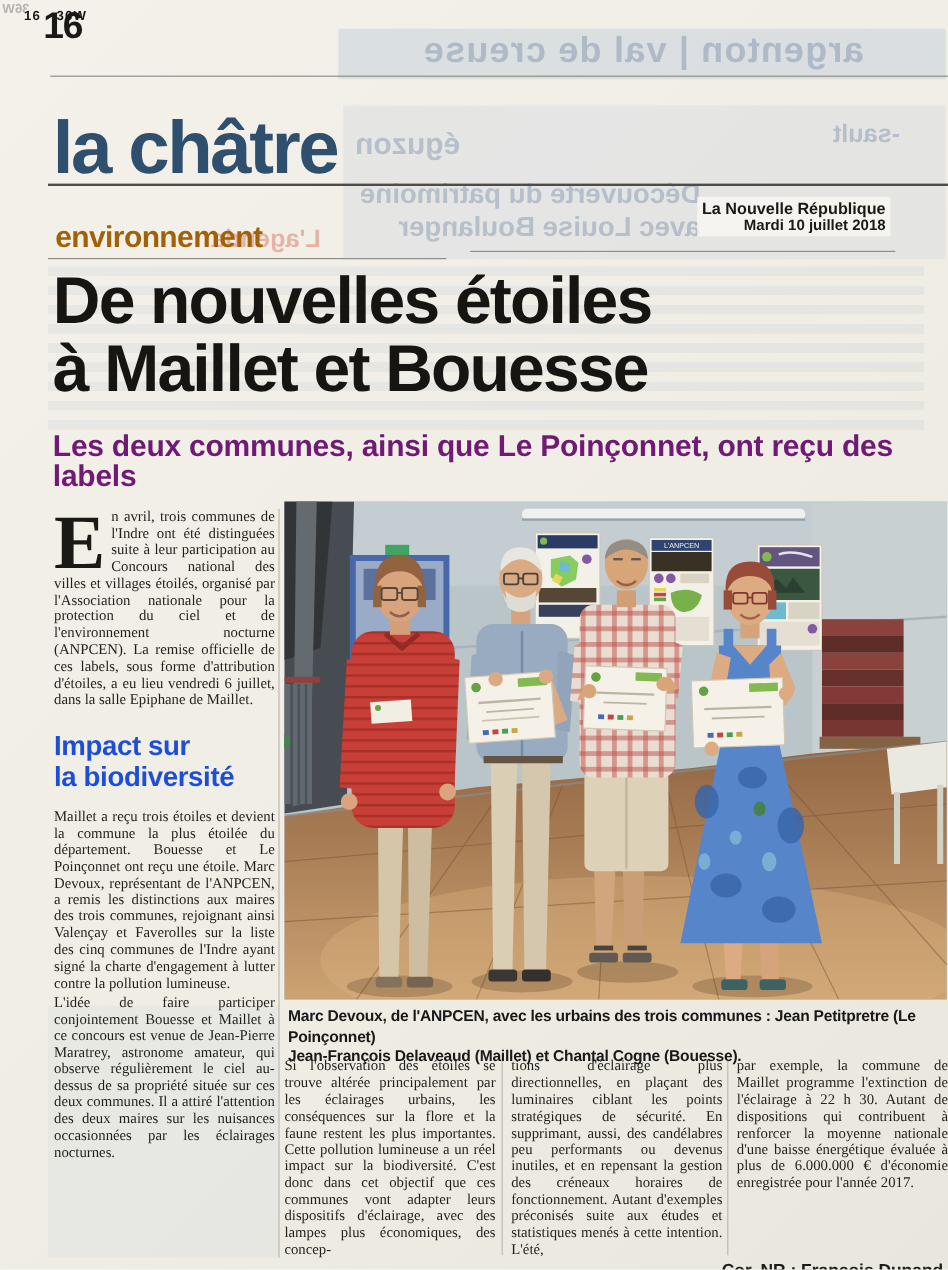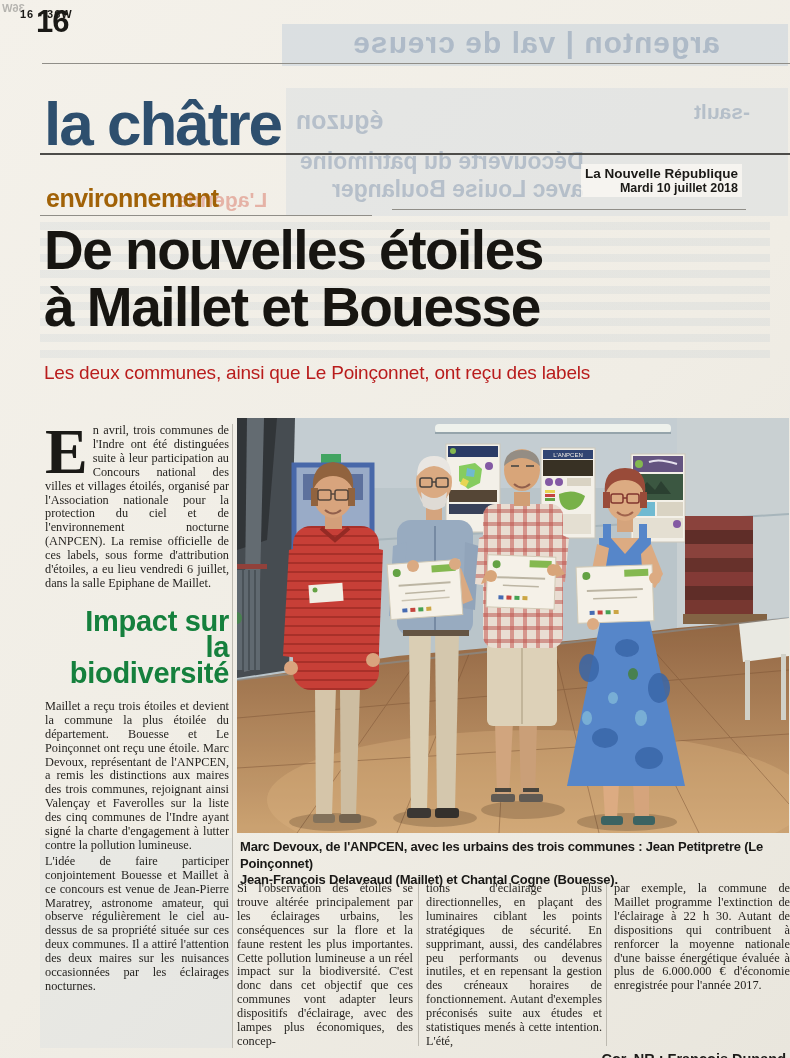--- a/index.html
+++ b/index.html
@@ -32,26 +32,26 @@
   .rule-rubric{left:40px;top:215px;width:332px;}
   .rule-date{left:392px;right:44px;top:209px;}
 
   .section-title{left:44px;top:88px;font-size:62px;font-weight:800;color:#2e4f6e;letter-spacing:-2px;}
   .rubric{left:46px;top:184px;font-size:25px;font-weight:800;color:#a16207;letter-spacing:-.5px;}
   .datebox{right:48px;top:164px;text-align:right;background:rgba(250,248,242,.8);padding:2px 4px;}
   .datebox .l1{font-size:13.5px;font-weight:bold;}
   .datebox .l2{font-size:12.5px;font-weight:bold;text-align:right;}
 
   .headline{left:44px;top:222px;font-size:55px;line-height:57px;font-weight:700;color:#171511;letter-spacing:-1.5px;}
-  .standfirst{left:44px;top:360px;font-size:19px;line-height:25px;font-weight:normal;color:#b91c1c;letter-spacing:-.2px;}
+  .standfirst{left:44px;top:360px;font-size:25px;line-height:25px;font-weight:bold;color:#701a75;letter-spacing:-.2px;}
 
   .body-serif{font-family:"Liberation Serif",serif;font-size:12.3px;line-height:13.9px;text-align:justify;color:#211f1c;}
   .leftcol{left:45px;top:424px;width:184px;}
   .dropcap{float:left;font-family:"Liberation Serif",serif;font-size:64px;line-height:52px;font-weight:bold;padding:2px 5px 0 0;color:#1a1916;}
-  .crosshead{font-family:"Liberation Sans",sans-serif;font-size:29px;line-height:26px;font-weight:bold;text-align:right;color:#15803d;margin:17px 0 14px 0;letter-spacing:-.3px;}
+  .crosshead{font-family:"Liberation Sans",sans-serif;font-size:23px;line-height:26px;font-weight:bold;text-align:left;color:#1d4ed8;margin:17px 0 14px 0;letter-spacing:-.3px;}
   .para{margin:0 0 2px 0;}
   .vrule{position:absolute;width:1px;background:#bdbab1;}
   .vr-main{left:232px;top:424px;height:624px;}
   .vr-c1{left:418px;top:884px;height:162px;}
   .vr-c2{left:606px;top:884px;height:162px;}
 
   .photo{left:237px;top:418px;width:552px;height:415px;background:#b6c3ca;}
   .caption{left:240px;top:839px;width:548px;font-size:13px;line-height:16.5px;font-weight:bold;color:#191816;letter-spacing:-.2px;}
   .col{top:882px;width:176px;}
   .col1{left:237px;}

